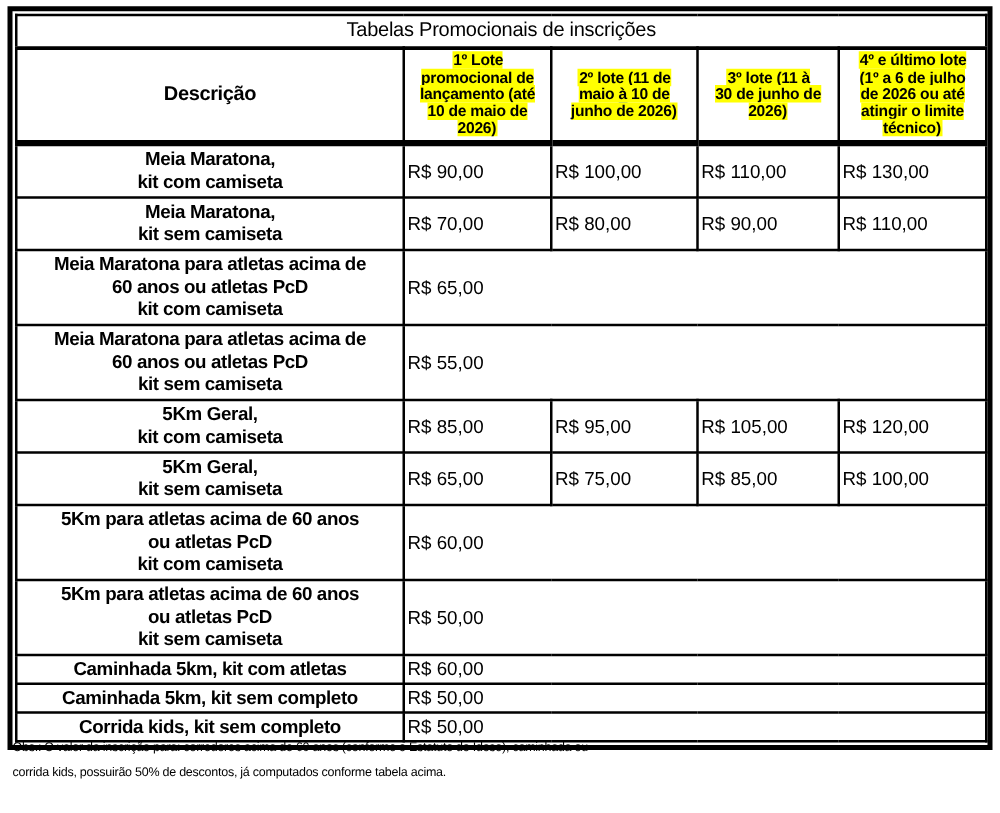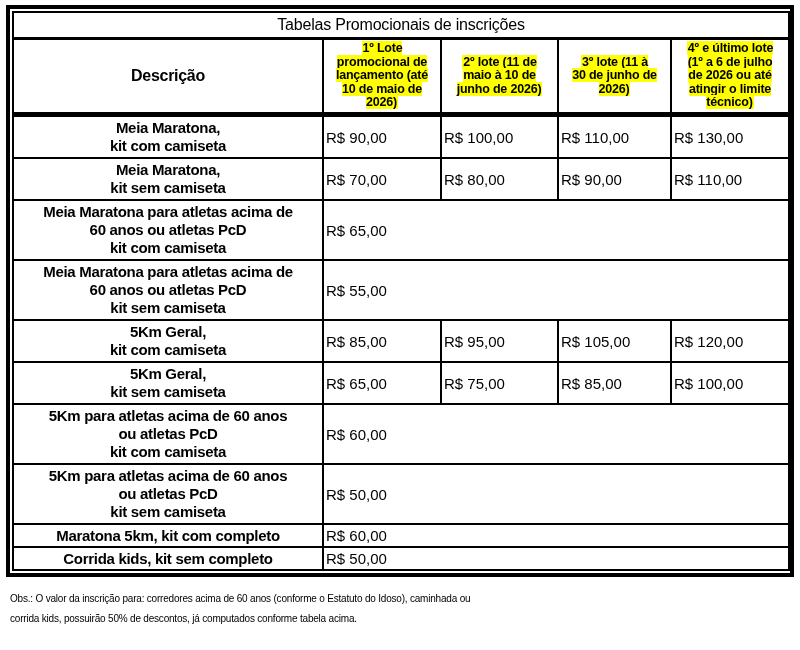--- a/index.html
+++ b/index.html
@@ -183,22 +183,26 @@
 kit com camiseta</td>
           <td class="price-cell" colspan="4">R$ 60,00</td>
         </tr>
         <tr class="r-three">
           <td class="desc-cell">5Km para atletas acima de 60 anos
 ou atletas PcD
 kit sem camiseta</td>
           <td class="price-cell" colspan="4">R$ 50,00</td>
         </tr>
         <tr class="r-one">
-          <td class="desc-cell">Maratona 5km, kit com completo</td>
+          <td class="desc-cell">Caminhada 5km, kit com atletas</td>
           <td class="price-cell" colspan="4">R$ 60,00</td>
+        </tr>
+        <tr class="r-one">
+          <td class="desc-cell">Caminhada 5km, kit sem completo</td>
+          <td class="price-cell" colspan="4">R$ 50,00</td>
         </tr>
         <tr class="r-one">
           <td class="desc-cell">Corrida kids, kit sem completo</td>
           <td class="price-cell" colspan="4">R$ 50,00</td>
         </tr>
       </tbody>
     </table>
   </div>
 
   <div class="note">Obs.: O valor da inscrição para: corredores acima de 60 anos (conforme o Estatuto do Idoso), caminhada ou

